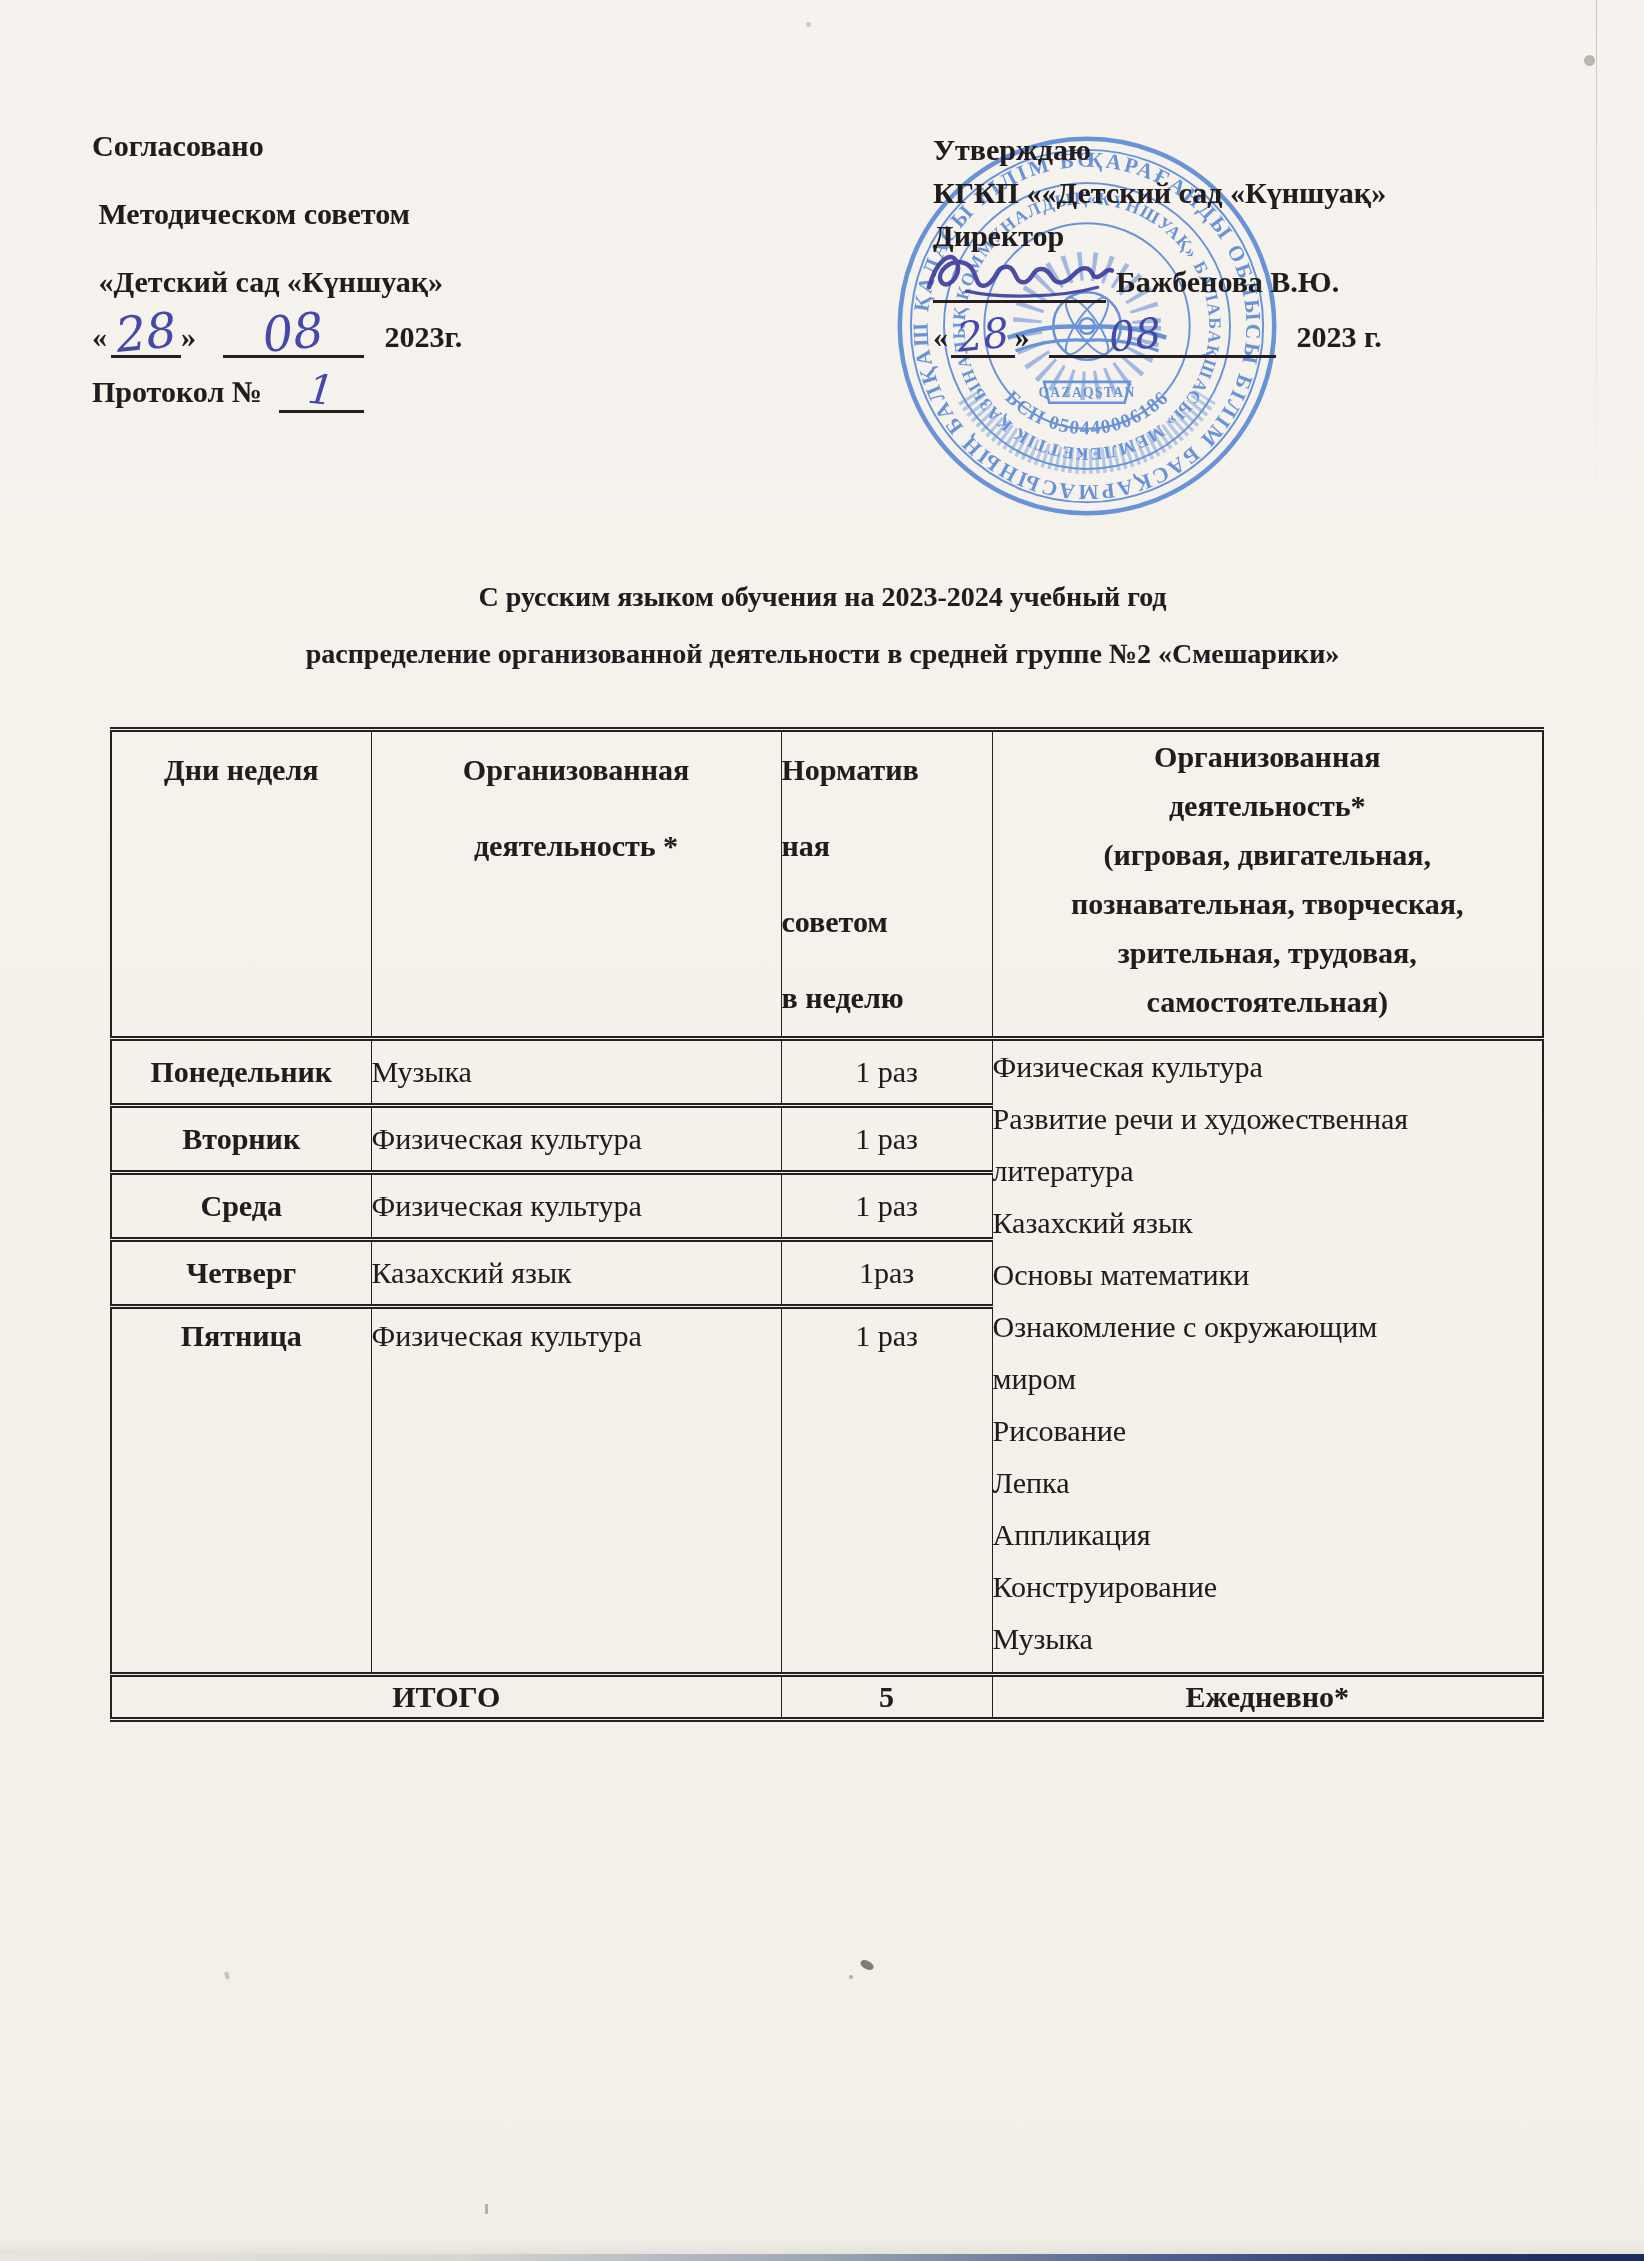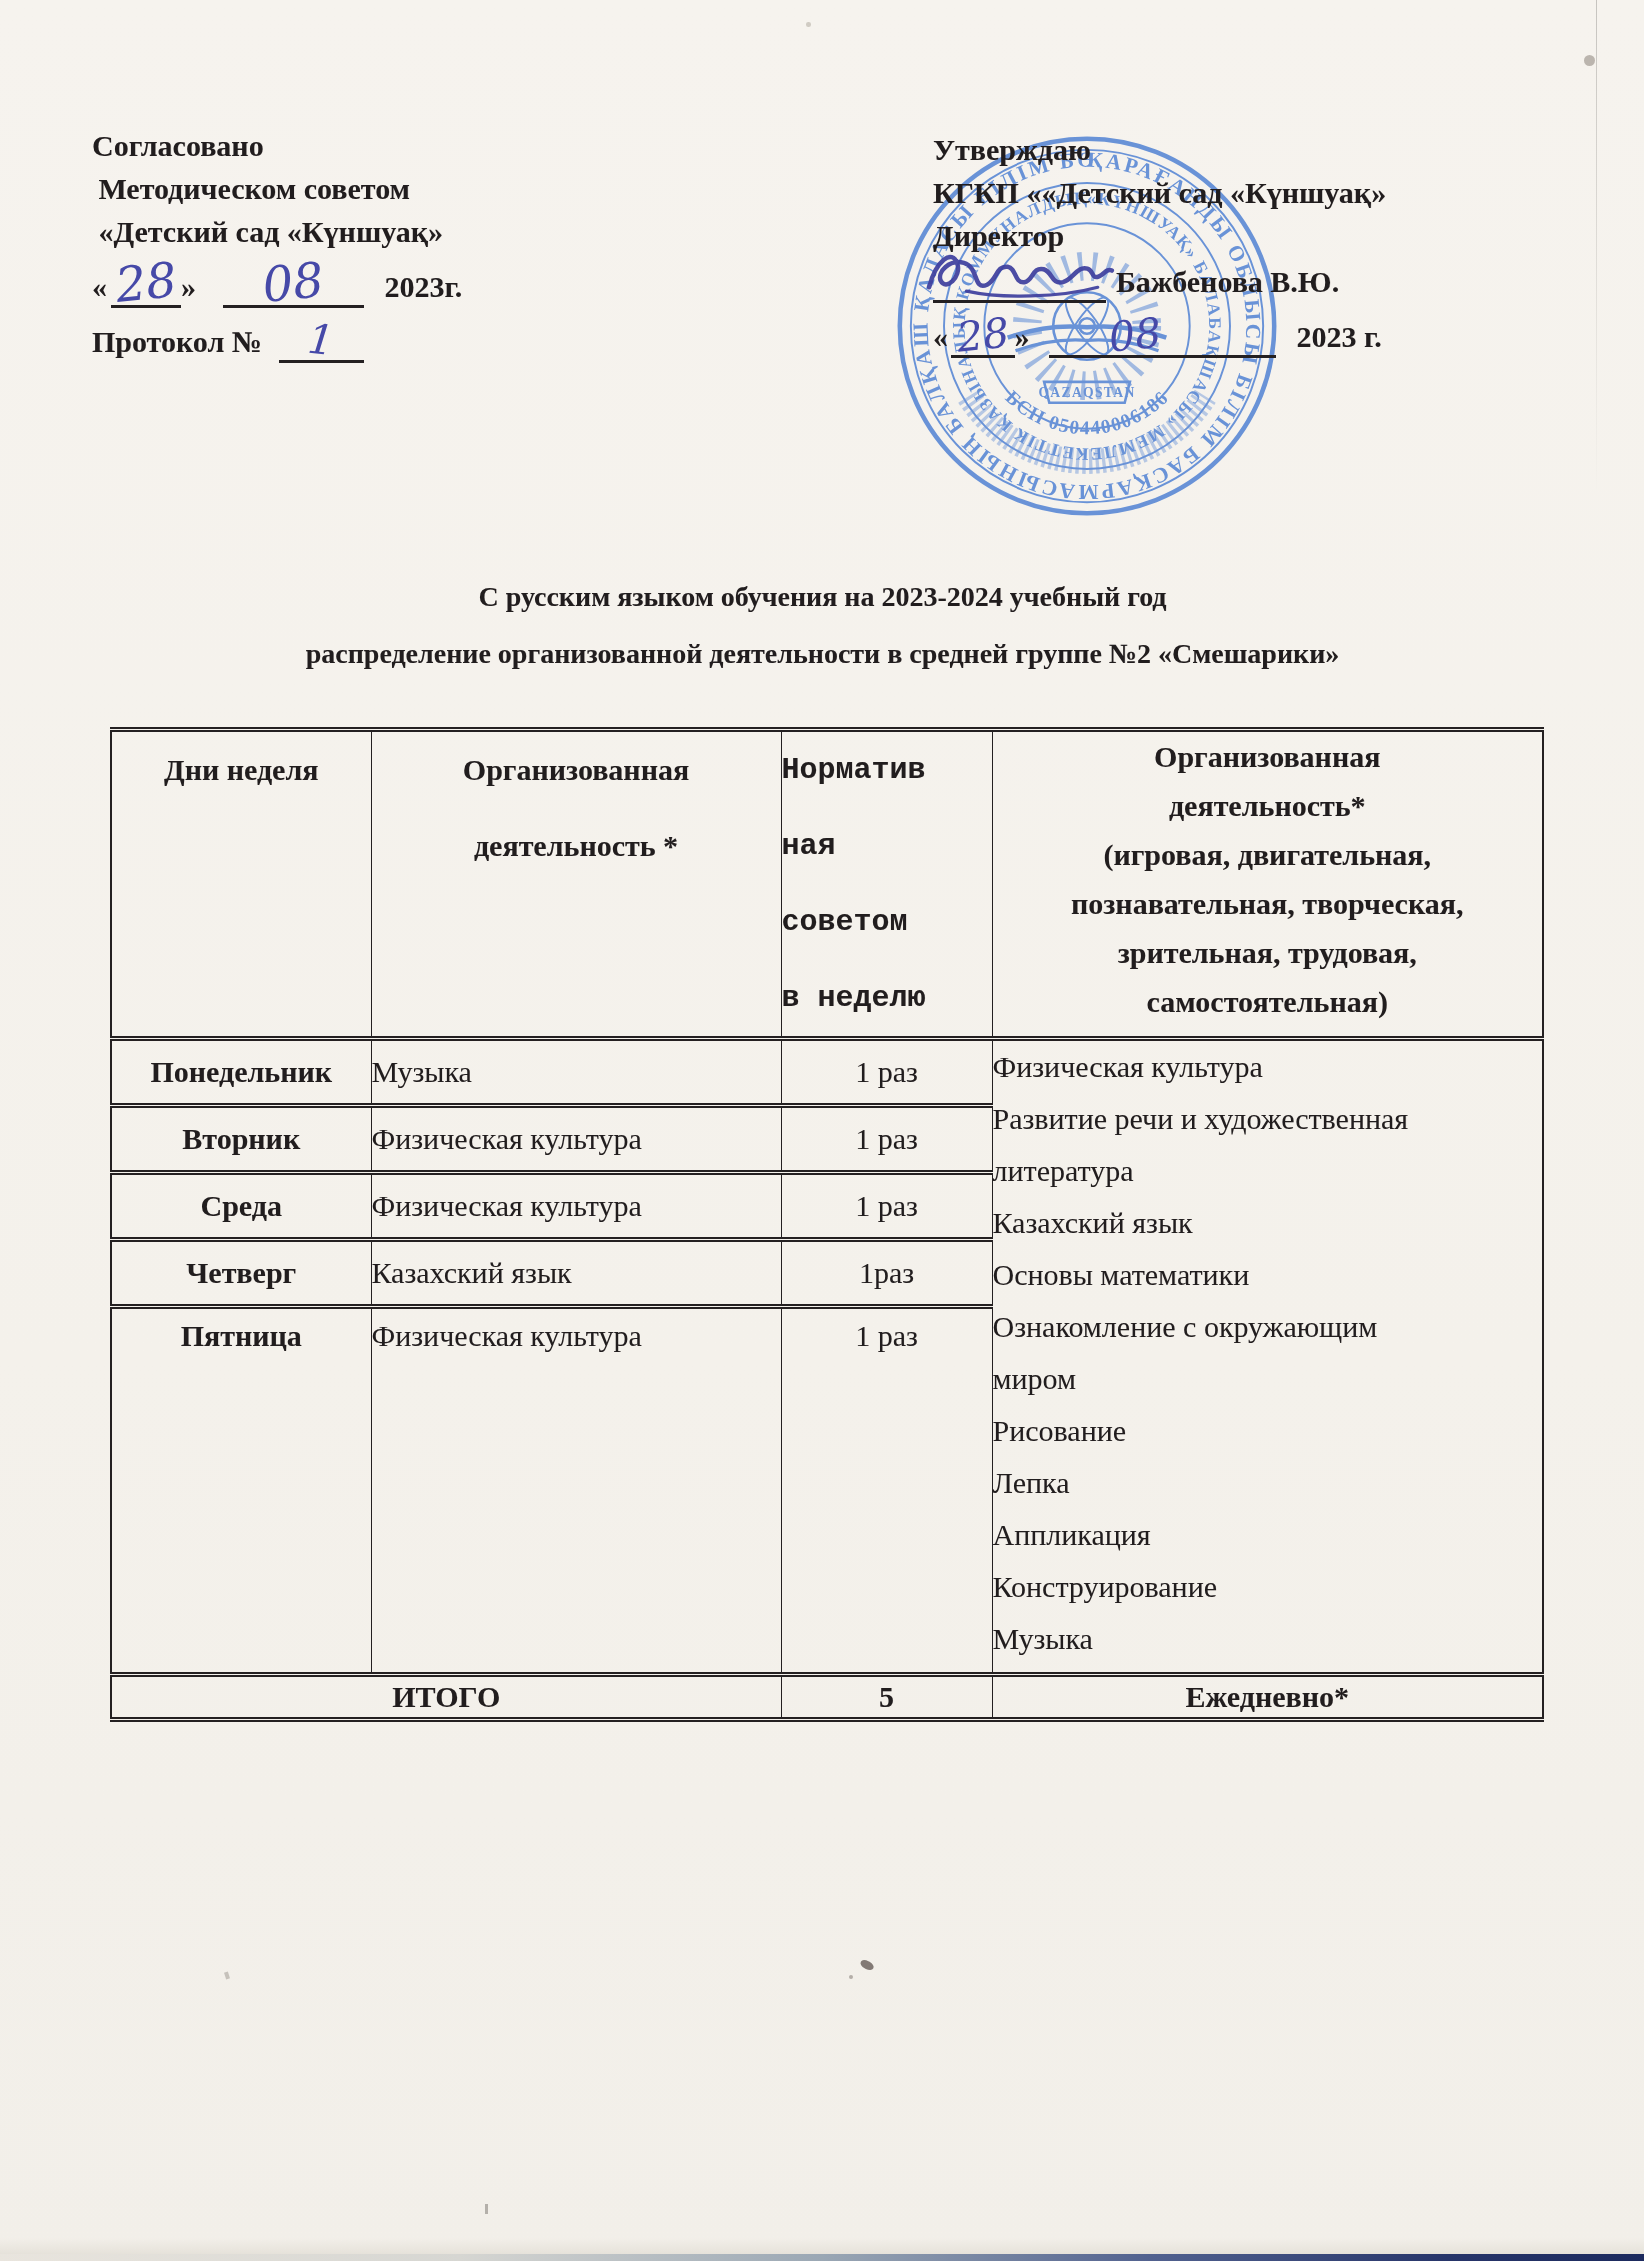--- a/index.html
+++ b/index.html
@@ -8,21 +8,21 @@
     background:linear-gradient(180deg,#f6f3ee 0%,#f4f1eb 60%,#f2efe9 100%);
     font-family:"Liberation Serif","DejaVu Serif",serif;
     color:#211d1e;
   }
   .txt{text-shadow:0.3px 0.3px 0 rgba(70,55,55,.22);}
 
   
   .approval{position:absolute;font-weight:bold;font-size:30px;line-height:43px;white-space:nowrap;z-index:3;}
   .approval-left{left:92px;top:124px;}
   .approval-right{left:933px;top:128px;}
-  .indent{padding-left:6.4px;}
+  .indent{padding-left:6.4px;margin-top:25px;}
   .dl{display:flex;align-items:flex-end;height:52px;margin-top:2.6px;}
   .u{position:relative;display:inline-block;border-bottom:3.2px solid #242021;height:40px;}
   .u .hand{position:absolute;left:50%;bottom:-1.3px;transform:translateX(-50%) rotate(-6deg);}
   .hand{
     font-family:"DejaVu Serif",serif;font-style:italic;font-weight:normal;
     color:#4649a8;text-shadow:none;line-height:1;
   }
   .u1L{width:70px;margin-left:3.9px;}
   .u2L{width:141px;margin-left:27px;}
   .u3L{width:85px;margin-left:17px;}
@@ -51,21 +51,21 @@
     font-size:30px;color:#211d1e;
     border-left:2.6px solid #242021;border-right:2.6px solid #242021;
     border-top:5.8px double #242021;border-bottom:5.8px double #242021;
   }
   table.sched td{border-left:1.9px solid #242021;padding:0;overflow:hidden;}
   table.sched td:first-child{border-left:none;}
   tr.sep td{border-top:5.2px double #242021;}
   .hc{font-weight:bold;vertical-align:top;margin-left:9px;}
   .hc1{text-align:center;padding-top:17px;line-height:76px;height:292px;}
   .hc2{text-align:center;padding-top:17px;line-height:76px;}
-  .hc3{text-align:left;padding:9px 0 0 10.3px;line-height:76px;font-family:Liberation Mono, monospace;}
+  .hc3{text-align:left;padding:9px 0 0 10.3px;line-height:76px;}
   .hc4{text-align:center;padding-top:9px;line-height:49px;}
   .day{font-weight:bold;text-align:center;vertical-align:middle;height:62px;}
   .act{text-align:left;padding-left:18px;vertical-align:middle;}
   .load{text-align:center;vertical-align:middle;}
   .fri-row .day,.fri-row .act,.fri-row .load{height:353px;vertical-align:top;padding-top:10.3px;}
   .weekly{vertical-align:top;text-align:left;padding:6.4px 11.6px 0 17px;line-height:52px;}
   .tot{font-weight:bold;text-align:center;vertical-align:middle;height:40px;}
 
   
   .speck{position:absolute;z-index:4;}

